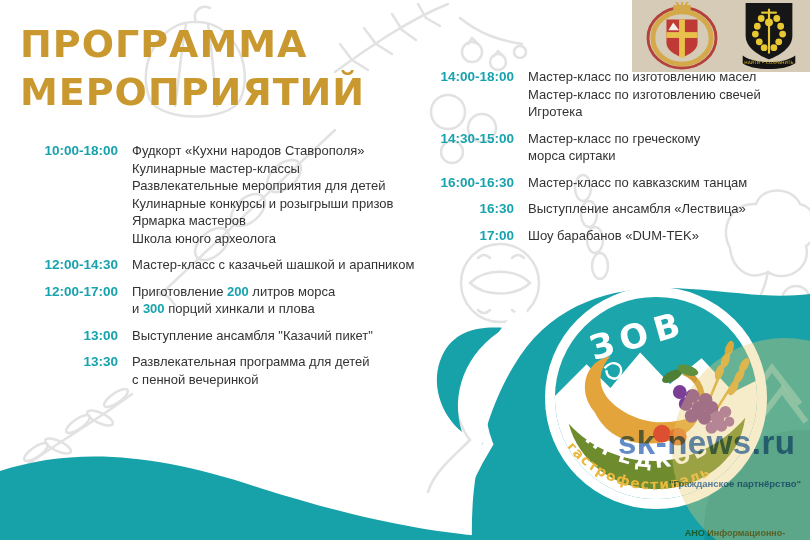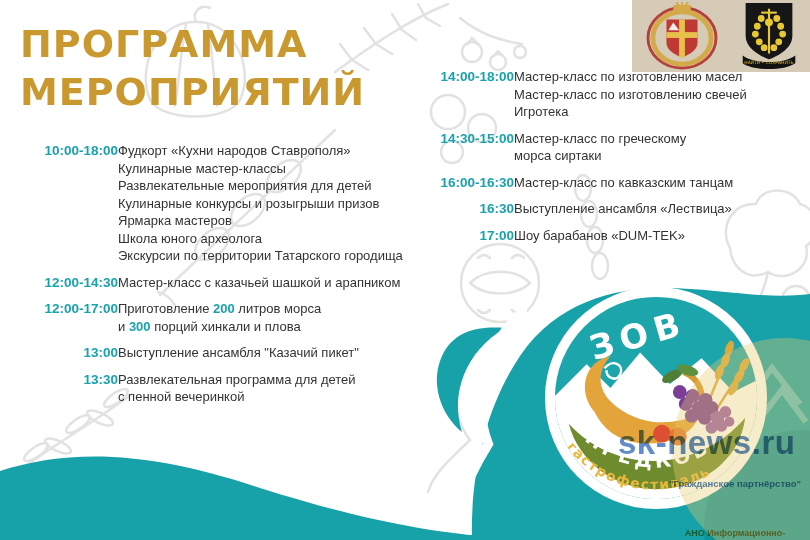--- a/index.html
+++ b/index.html
@@ -11,21 +11,21 @@
   
   .title{
     position:absolute;left:20px;top:20px;z-index:4;
     font-family:"DejaVu Sans",sans-serif;font-weight:bold;
     font-size:38px;line-height:48px;letter-spacing:1px;color:#C9992F;
   }
   
   .col{position:absolute;z-index:4;}
   .col-left{left:32px;top:142px;width:420px;}
   .col-right{left:428px;top:68px;width:382px;}
-  .srow{display:flex;margin-bottom:9px;}
+  .srow{display:flex;gap:14px;margin-bottom:9px;}
   .stime{width:86px;min-width:86px;text-align:right;color:#17A3AE;font-weight:bold;
          font-size:13.5px;line-height:17.5px;white-space:nowrap;}
   .sbody{font-size:13px;line-height:17.5px;color:#333;}
   .sline{white-space:nowrap;}
   .accent{color:#17A3AE;font-weight:bold;text-align:right;}
   
   .emblem-strip{position:absolute;left:632px;top:0;width:178px;height:72px;
                 background:#D6CBB6;z-index:3;}
   .emblem{position:absolute;top:0;}
   .emblem-stav{left:10px;top:2px;}
@@ -239,21 +239,20 @@
   <div class="col col-left">
       <div class="srow">
         <div class="stime">10:00-18:00</div>
         <div class="sbody">
           <div class="sline"><span>Фудкорт «Кухни народов Ставрополя»</span></div>
           <div class="sline"><span>Кулинарные мастер-классы</span></div>
           <div class="sline"><span>Развлекательные мероприятия для детей</span></div>
           <div class="sline"><span>Кулинарные конкурсы и розыгрыши призов</span></div>
           <div class="sline"><span>Ярмарка мастеров</span></div>
           <div class="sline"><span>Школа юного археолога</span></div>
-          <div class="sline"><span>Экскурсии по территории Татарского городища</span></div>
         </div>
       </div>
       <div class="srow">
         <div class="stime">12:00-14:30</div>
         <div class="sbody">
           <div class="sline"><span>Мастер-класс с казачьей шашкой и арапником</span></div>
         </div>
       </div>
       <div class="srow">
         <div class="stime">12:00-17:00</div>

